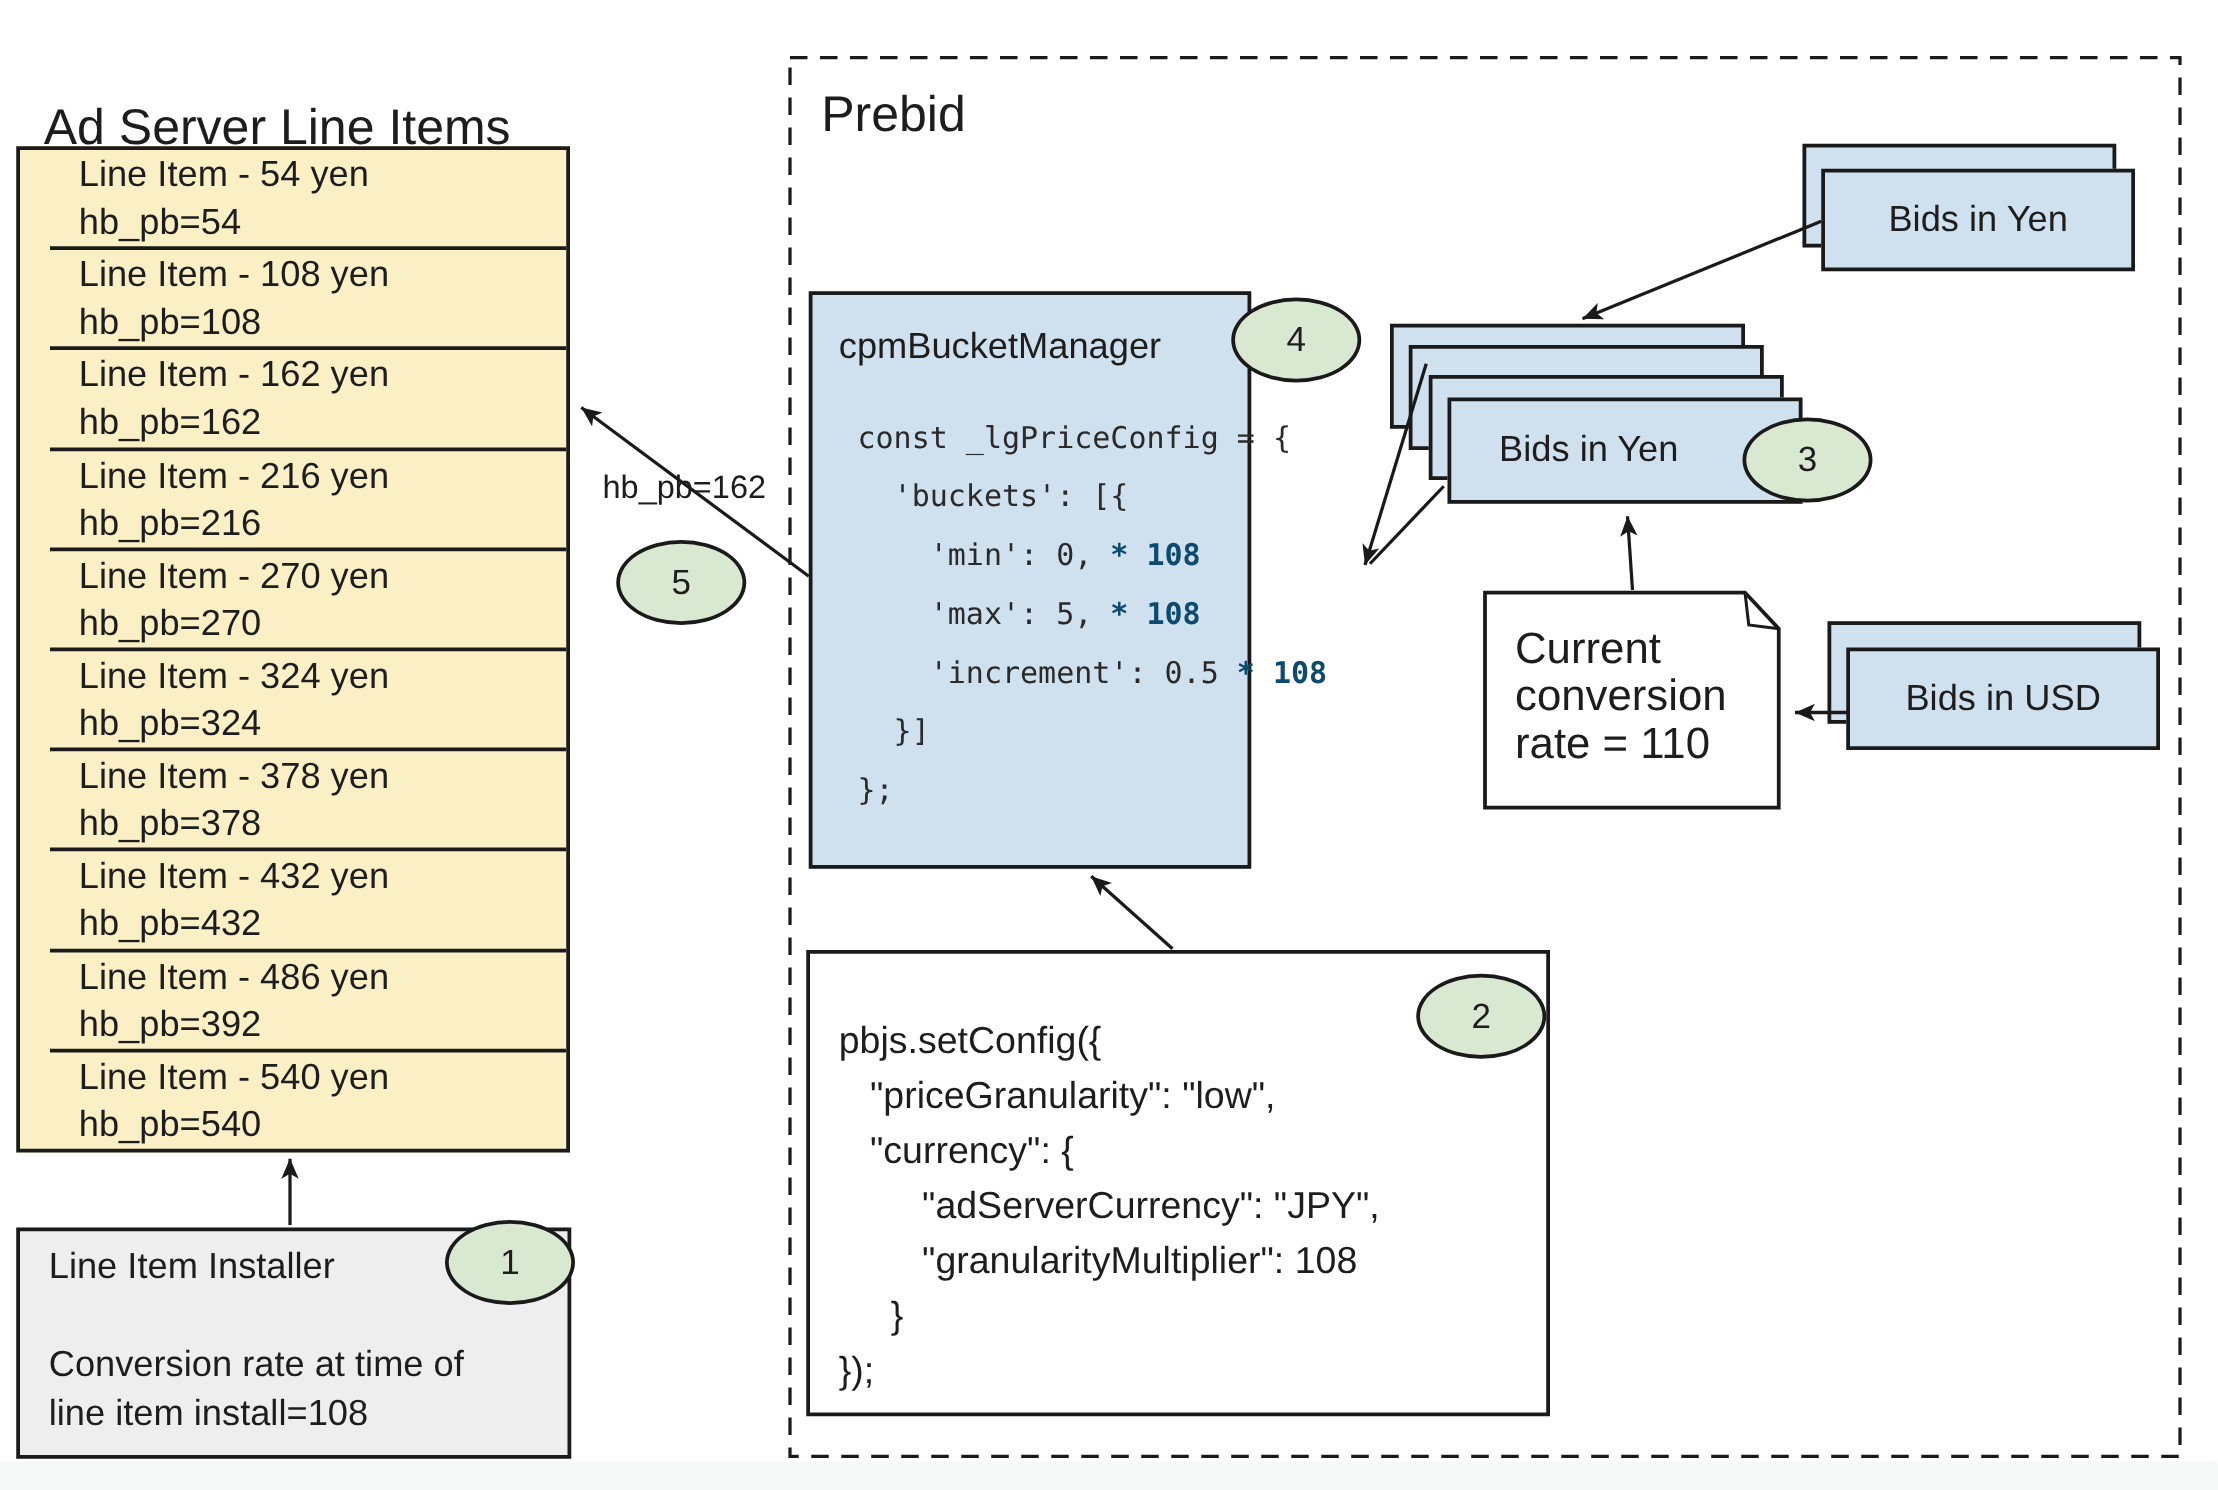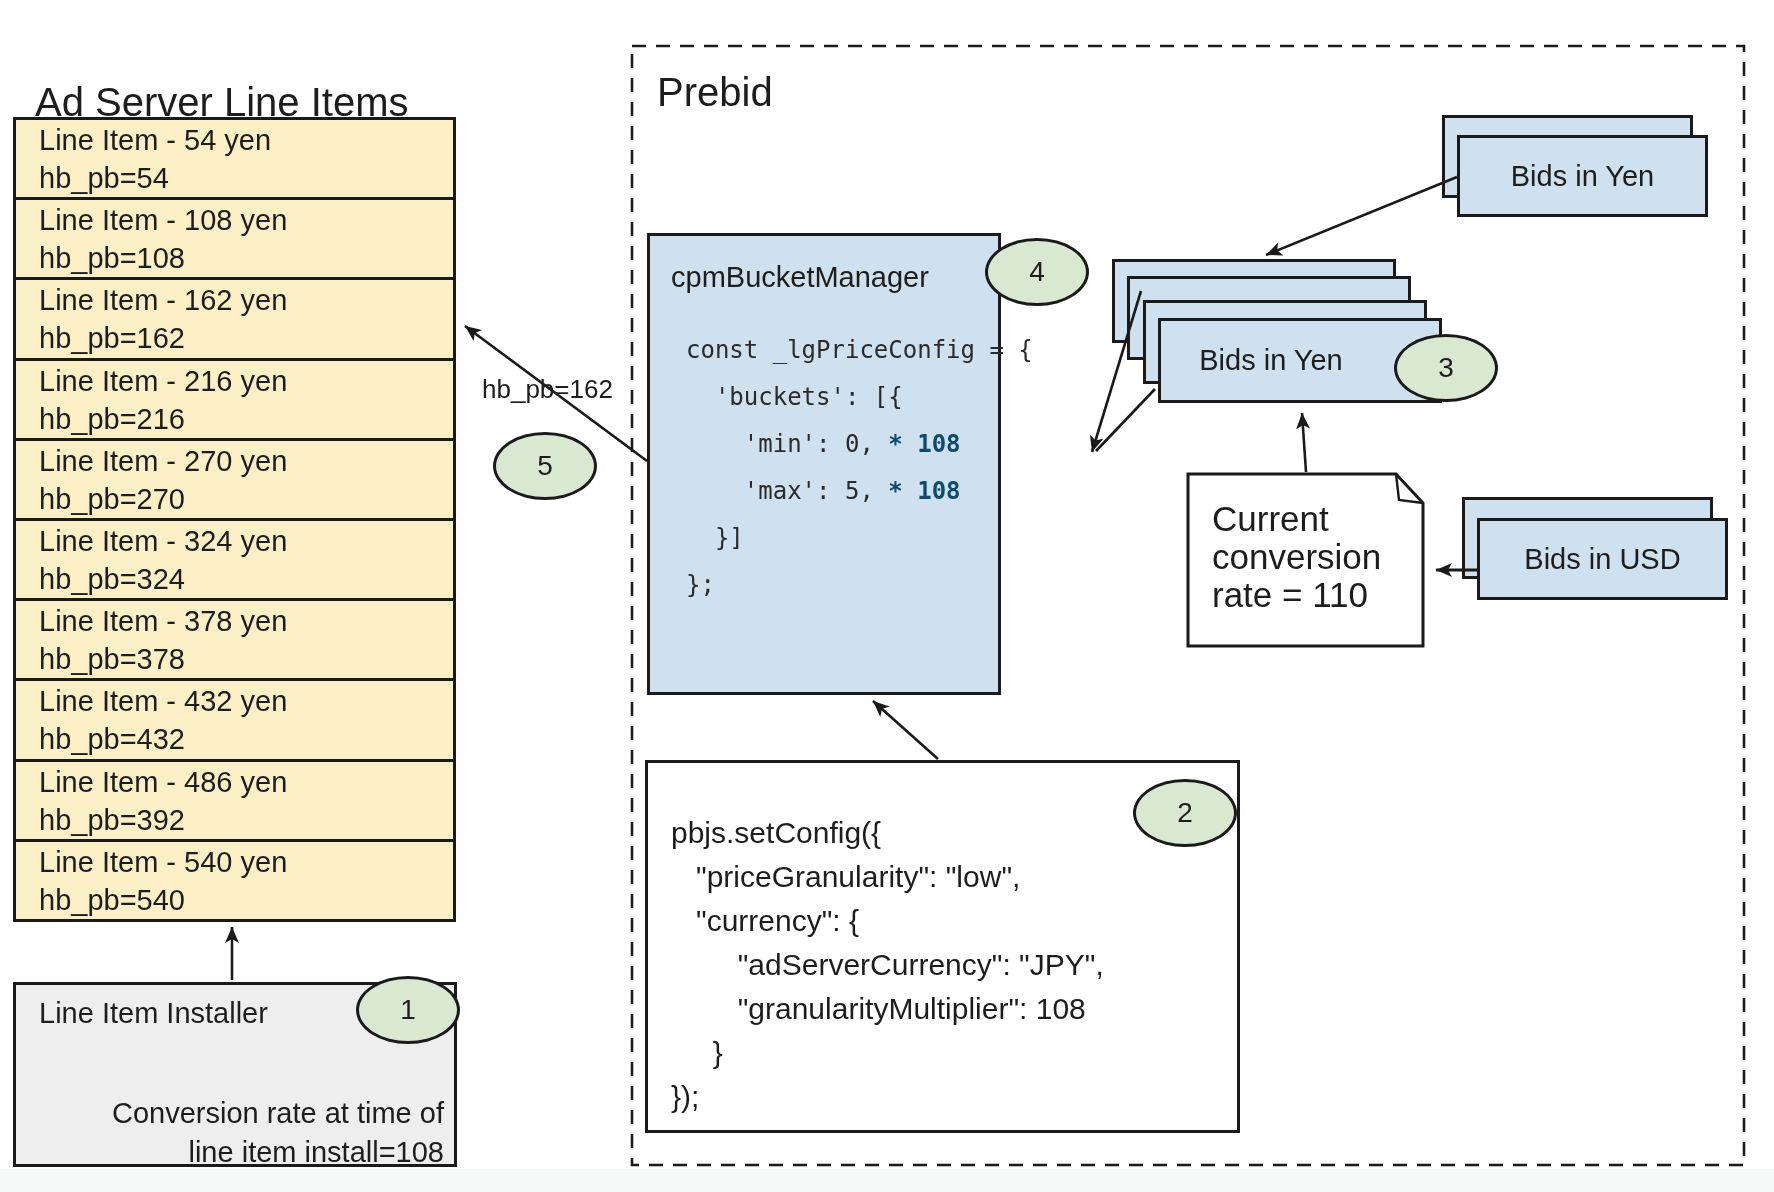--- a/index.html
+++ b/index.html
@@ -11,28 +11,28 @@
   body{font-family:"Liberation Sans", sans-serif;color:var(--text);}
   #canvas{position:relative;width:1774px;height:1192px;background:#fff;overflow:hidden;}
 
   .abs{position:absolute;}
   .title{font-size:40px;color:var(--text);}
 
   
   #line-items-table{left:13px;top:117px;width:443px;height:805px;background:var(--yellow);
     border:3px solid var(--line);display:flex;flex-direction:column;}
   .li-row{flex:1;border-bottom:3px solid var(--line);padding:1px 6px 0 23px;
-    font-size:29px;line-height:38px;overflow:hidden;}
+    font-size:29px;line-height:38px;overflow:hidden;margin-left:24px;}
   .li-row:last-child{border-bottom:none;}
 
   
   #installer-box{left:13px;top:982px;width:444px;height:185px;background:var(--gray);
     border:3px solid var(--line);padding:12px 10px 0 23px;}
   #installer-title{font-size:29px;}
-  #installer-note{margin-top:64px;font-size:29px;line-height:39px;text-align:right;}
+  #installer-note{margin-top:43px;font-size:29px;line-height:39px;}
 
   
   #prebid-title{left:657px;top:70px;}
   #adserver-title{left:35px;top:56px;margin-top:24px;}
 
   
   #cpm-box{left:647px;top:233px;width:354px;height:462px;background:var(--blue);
     border:3px solid var(--line);}
   #cpm-title{position:absolute;left:21px;top:25px;font-size:29px;}
   #cpm-code{position:absolute;left:36px;top:91px;font-family:"DejaVu Sans Mono", monospace;
@@ -119,21 +119,21 @@
     <div id="installer-note">
         <div>Conversion rate at time of</div>
         <div>line item install=108</div>
       </div>
   </div>
 
   <div class="abs title" id="prebid-title">Prebid</div>
 
   <div class="abs" id="cpm-box">
     <div id="cpm-title">cpmBucketManager</div>
-    <div id="cpm-code"><div><span>const _lgPriceConfig = {</span></div><div><span>  'buckets': [{</span></div><div><span>    'min': 0, </span><span class="b">* 108</span></div><div><span>    'max': 5, </span><span class="b">* 108</span></div><div><span>  }]</span></div><div><span>};</span></div></div>
+    <div id="cpm-code"><div><span>const _lgPriceConfig = {</span></div><div><span>  'buckets': [{</span></div><div><span>    'min': 0, </span><span class="b">* 108</span></div><div><span>    'max': 5, </span><span class="b">* 108</span></div><div><span>    'increment': 0.5 </span><span class="b">* 108</span></div><div><span>  }]</span></div><div><span>};</span></div></div>
   </div>
 
   <div class="abs" id="pbjs-box">
     <div id="pbjs-code"><div>pbjs.setConfig({</div><div>   "priceGranularity": "low",</div><div>   "currency": {</div><div>        "adServerCurrency": "JPY",</div><div>        "granularityMultiplier": 108</div><div>     }</div><div>});</div></div>
   </div>
 
   <div class="card" style="left:1442px;top:115px;width:251px;height:83px;"></div>
   <div class="card" style="left:1457px;top:135px;width:251px;height:82px;">
     <div class="card-label">Bids in Yen</div>
   </div>

